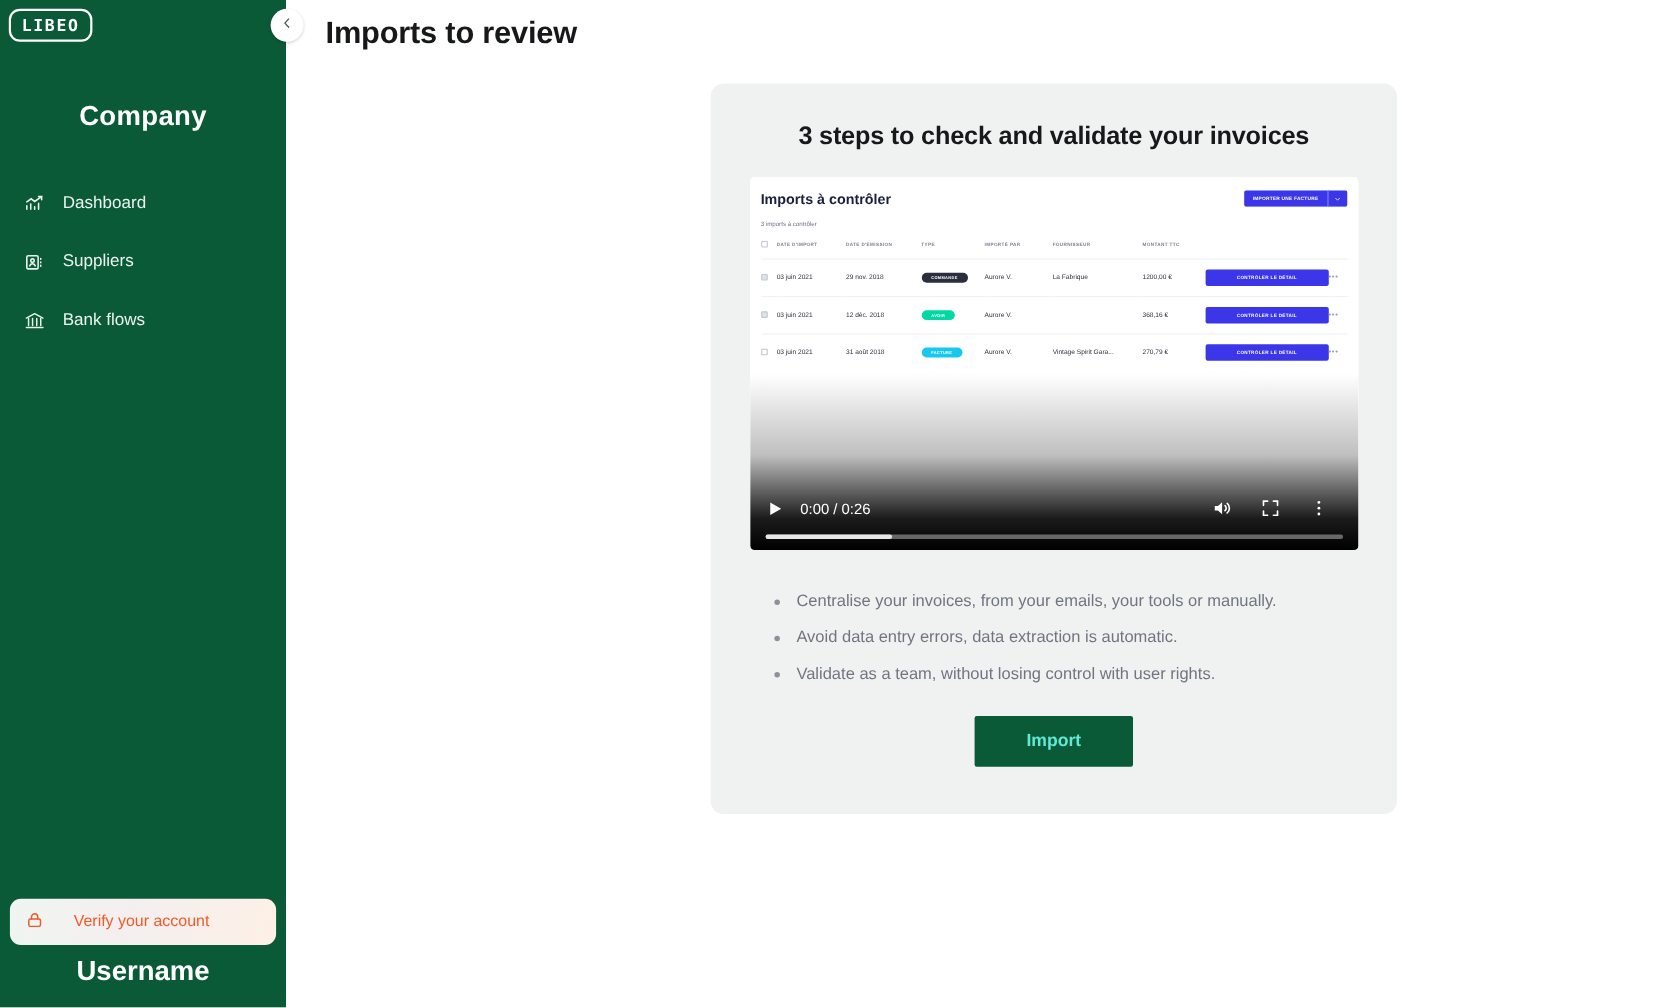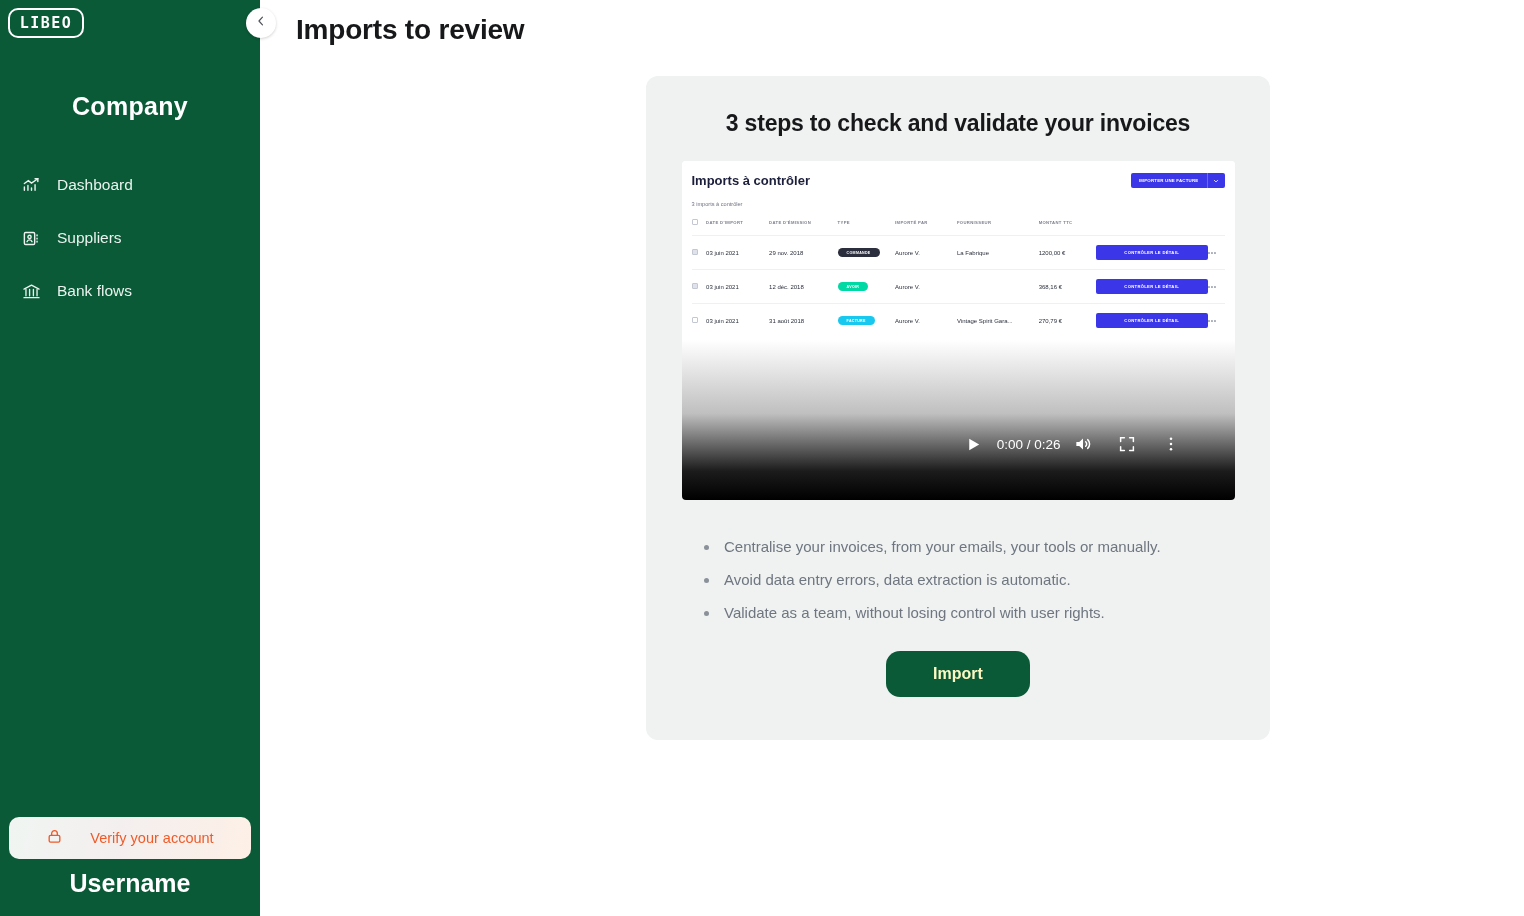--- a/index.html
+++ b/index.html
@@ -39,21 +39,21 @@
   .nav-item .ico svg { display:block; }
   .nav-item.active {
     background: #eff8f4; color: #0a4f34; font-weight: 700;
   }
   .spacer { flex: 1 1 auto; }
 
   .verify {
     margin: 0 9px 10px 9px; height: 42px; border-radius: 10px;
     background: linear-gradient(100deg,#f0f5f2 0%,#f4efef 45%,#fdf0e6 100%);
     display: flex; align-items: center; gap: 27px; padding: 0 14px;
-    color: #f05a28; font-size: 14.5px; cursor: pointer; justify-content: center;
+    color: #f05a28; font-size: 14.5px; cursor: pointer;
   }
   .need-help {
     display: flex; align-items: center; gap: 16px;
     padding: 0 22px; height: 34px; font-size: 15px;
     color: #eaf3ee; cursor: pointer; margin-bottom: 12px;
   }
   .username {
     text-align: center; font-size: 25px; font-weight: 700;
     color: #ffffff; padding-bottom: 18px;
   }
@@ -121,21 +121,21 @@
     font-size: 4.2px; font-weight: 700; letter-spacing: .3px; padding: 5px 0; width: 112px;
   }
   .dots { color: #9aa0b0; font-size: 7px; letter-spacing: .6px; }
 
   .video-fade {
     position: absolute; left: 0; right: 0; bottom: 0; height: 160px;
     background: linear-gradient(to bottom, rgba(255,255,255,0) 0%, rgba(170,170,170,.75) 46%, rgba(20,20,20,.97) 82%, #000 100%);
   }
   .controls {
     position: absolute; left: 0; right: 0; bottom: 0; height: 74px;
-    display: flex; flex-direction: row; justify-content: flex-end; padding-bottom: 10px;
+    display: flex; flex-direction: column; justify-content: flex-end; padding-bottom: 10px;
   }
   .controls-row { display: flex; align-items: center; height: 36px; padding: 0 14px; color: #fff; }
   .c-play { width: 26px; display: flex; align-items: center; }
   .c-time { font-size: 13.5px; margin-left: 6px; font-family: "Liberation Sans", sans-serif; }
   .c-grow { flex: 1 1 auto; }
   .c-icon { width: 44px; display: flex; align-items: center; justify-content: center; cursor: pointer; }
   .scrub { height: 4px; margin: 6px 14px 0 14px; background: rgba(255,255,255,.38); border-radius: 2px; position: relative; }
   .scrub-buf { position: absolute; left: 0; top: 0; bottom: 0; width: 22%; background: #e6e6e6; border-radius: 2px; }
 
   
@@ -143,22 +143,22 @@
   .bullets li {
     list-style: none; position: relative; padding-left: 22px;
     font-size: 15px; color: #6f7680; margin-bottom: 16px;
   }
   .bullets li::before {
     content: ""; position: absolute; left: 2px; top: 7px;
     width: 5px; height: 5px; border-radius: 50%; background: #8b9199;
   }
   .import-wrap { text-align: center; margin-top: 30px; }
   .import-btn {
-    display: inline-block; background: #0a5937; color: #fef9c3;
-    font-size: 16px; font-weight: 700; border: none; border-radius: 14px;
+    display: inline-block; background: #0a5937; color: #5eead4;
+    font-size: 16px; font-weight: 700; border: none; border-radius: 2px;
     padding: 14px 47px; cursor: pointer; font-family: "Liberation Sans", sans-serif;
   }
 </style>
 </head>
 <body>
 
 <div class="app">
 
   <aside class="sidebar">
 

